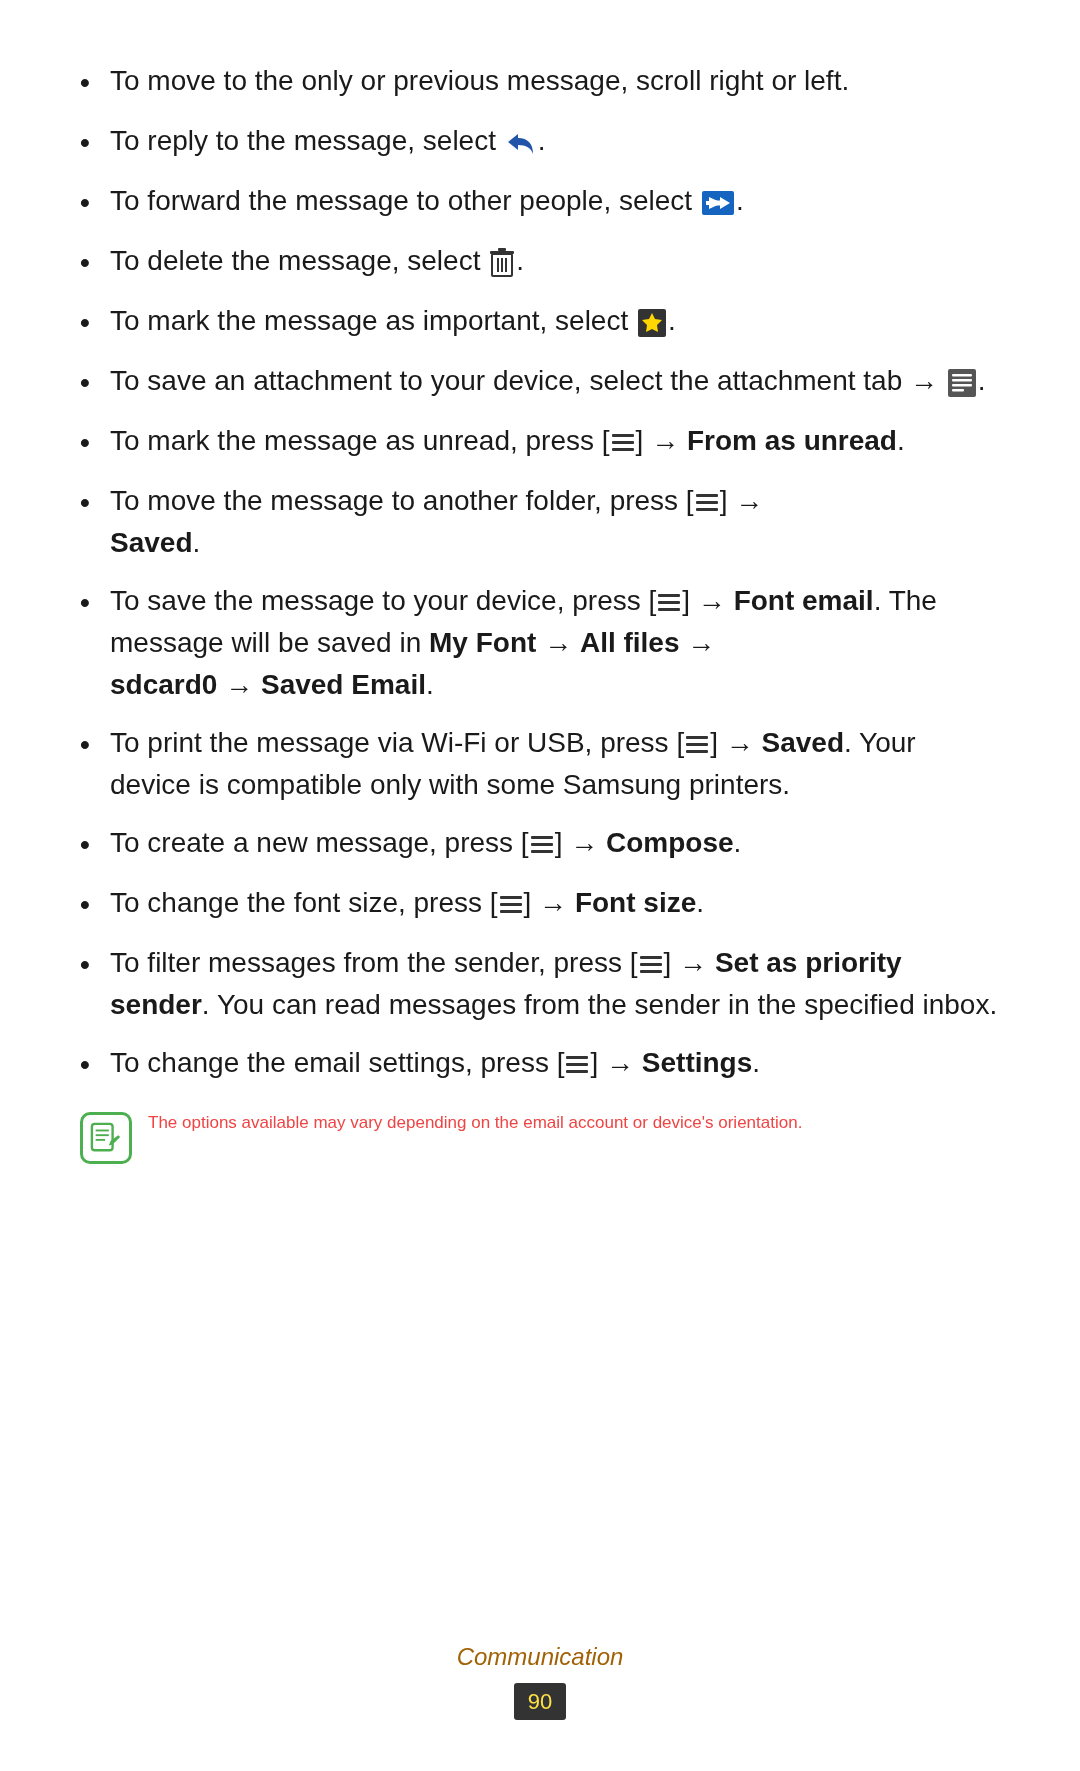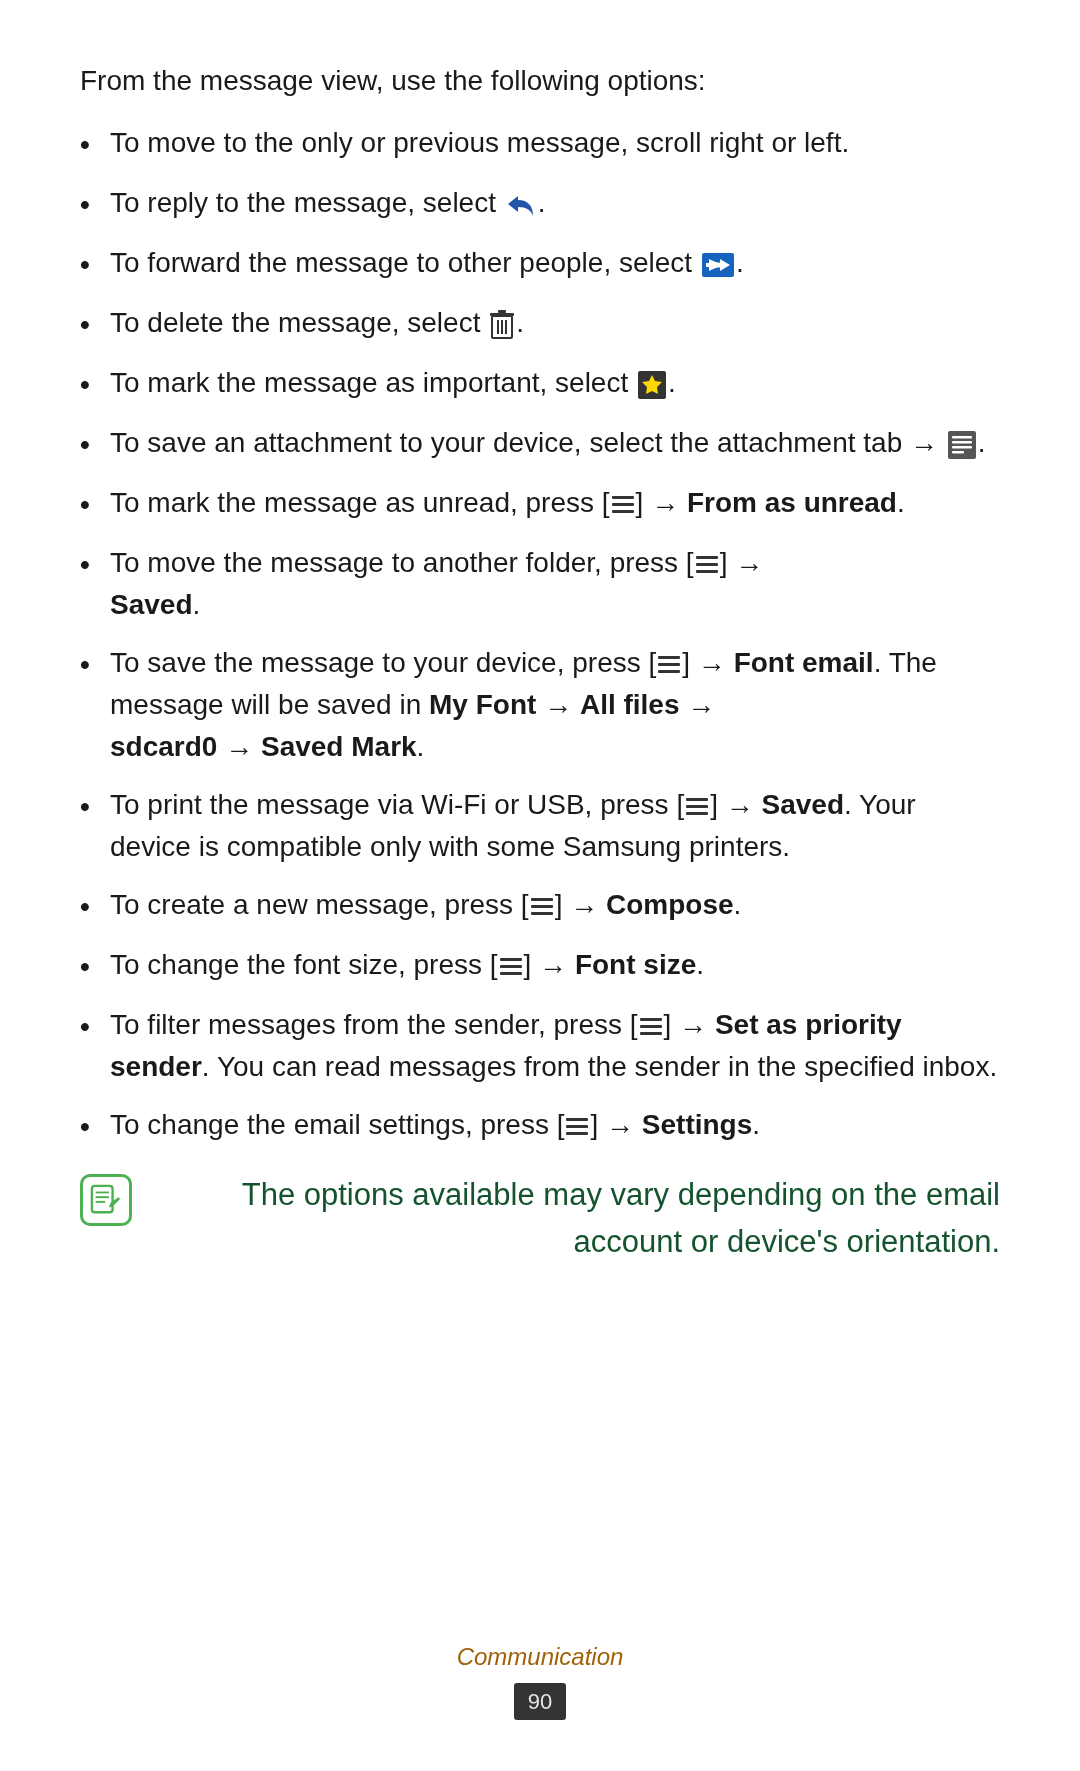--- a/index.html
+++ b/index.html
@@ -88,23 +88,23 @@
       justify-content: center;
       margin-top: 2px;
     }
 
     .note-icon svg {
       width: 32px;
       height: 32px;
     }
 
     .note-text {
-      font-size: 31px;
+      font-size: 17px;
       line-height: 1.5;
-      color: #14532d;
+      color: #ef4444;
       text-align: right;
     }
 
     
     .footer {
       position: absolute;
       bottom: 50px;
       left: 0;
       right: 0;
       text-align: center;
@@ -114,31 +114,30 @@
       color: #a16207;
       font-style: italic;
       font-size: 24px;
       display: block;
       margin-bottom: 4px;
     }
 
     .footer-page {
       display: inline-block;
       background: #333;
-      color: #e5e5e5;
+      color: #fde047;
       font-size: 22px;
       padding: 2px 14px;
       border-radius: 3px;
     }
   </style>
 </head>
 <body>
 
 <div class="content-area">
-  <p class="intro-text">From the message view, use the following options:</p>
 
   <ul class="bullet-list">
 
     <li>
       <span class="bullet-dot">•</span>
       <span class="bullet-content">
         To move to the only or previous message, scroll right or left.
       </span>
     </li>
 
@@ -243,21 +242,21 @@
 
     <li>
       <span class="bullet-dot">•</span>
       <span class="bullet-content">
         To save the message to your device, press [<span class="icon-inline">
             <svg width="22" height="18" viewBox="0 0 22 18" fill="none">
               <rect y="0" width="22" height="3" rx="1" fill="#333"></rect>
               <rect y="7" width="22" height="3" rx="1" fill="#333"></rect>
               <rect y="14" width="22" height="3" rx="1" fill="#333"></rect>
             </svg>
-          </span>] → <span class="bold">Font email</span>. The message will be saved in <span class="bold">My Font</span> → <span class="bold">All files</span> →<br><span class="bold">sdcard0</span> → <span class="bold">Saved Mark</span>.
+          </span>] → <span class="bold">Font email</span>. The message will be saved in <span class="bold">My Font</span> → <span class="bold">All files</span> →<br><span class="bold">sdcard0</span> → <span class="bold">Saved Email</span>.
       </span>
     </li>
 
     <li>
       <span class="bullet-dot">•</span>
       <span class="bullet-content">
         To print the message via Wi-Fi or USB, press [<span class="icon-inline">
             <svg width="22" height="18" viewBox="0 0 22 18" fill="none">
               <rect y="0" width="22" height="3" rx="1" fill="#333"></rect>
               <rect y="7" width="22" height="3" rx="1" fill="#333"></rect>

